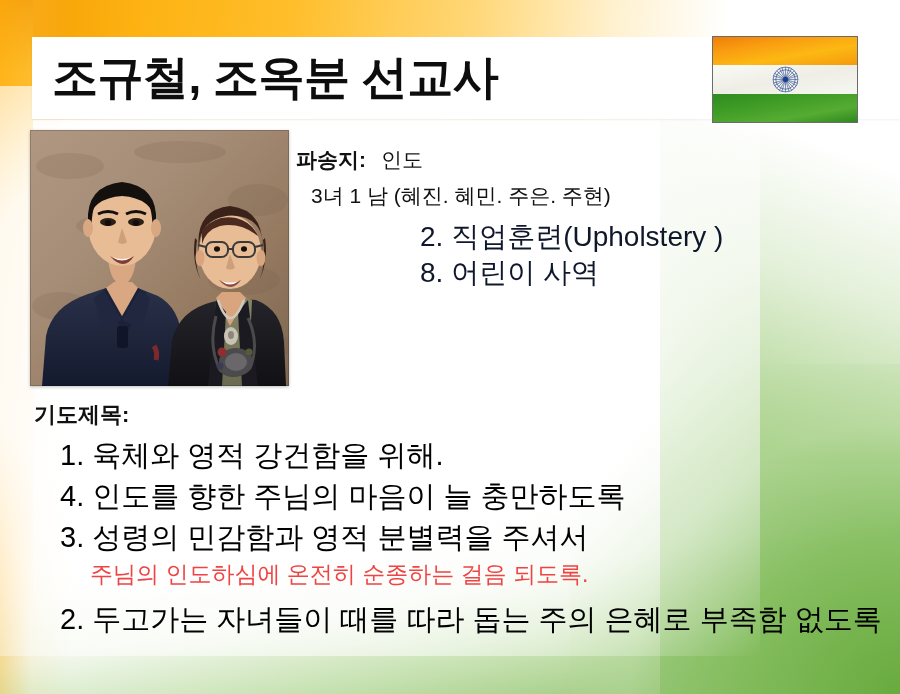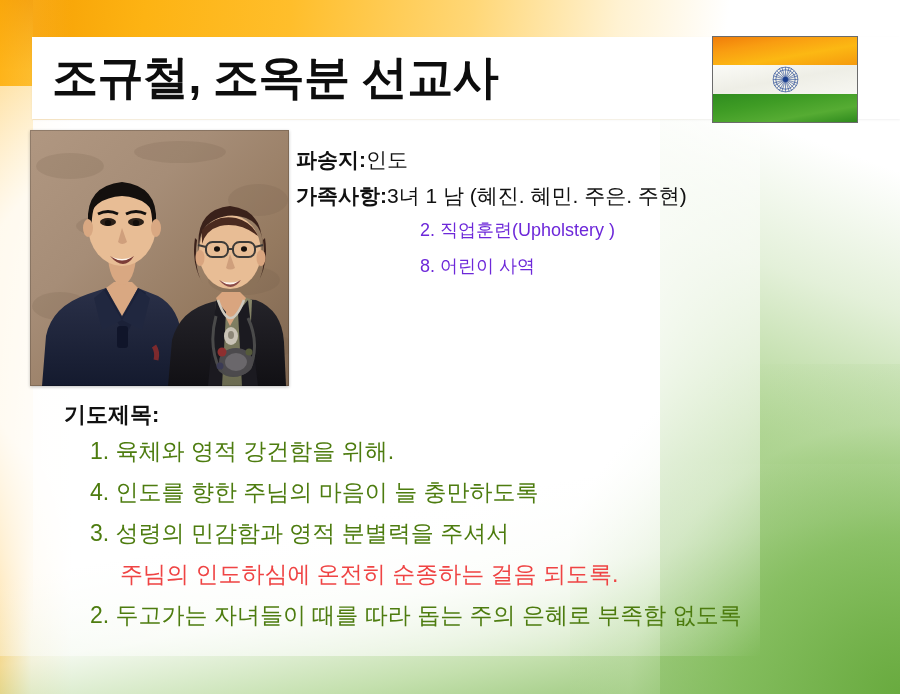--- a/index.html
+++ b/index.html
@@ -194,48 +194,48 @@
   .info-label {
     font-size: 21px;
     font-weight: bold;
     color: #111111;
     flex: 0 0 auto;
   }
   .info-value {
     font-size: 21px;
     font-weight: normal;
     color: #111111;
-    margin-left: 0;
+    margin-left: 15px;
     flex: 0 0 auto;
   }
   .info-sub {
-    font-size: 18px;
-    color: #6d28d9;
+    font-size: 28px;
+    color: #0f172a;
     height: 36px;
     white-space: nowrap;
     padding-left: 124px;
   }
 
   
   #prayer-block {
     position: absolute;
-    left: 64px;
+    left: 34px;
     top: 400px;
     width: 830px;
   }
   #prayer-heading {
     font-size: 22px;
     font-weight: bold;
     color: #111111;
     height: 36px;
     white-space: nowrap;
   }
   .prayer-item {
-    font-size: 23px;
-    color: #4d7c0f;
+    font-size: 29px;
+    color: #000000;
     height: 41px;
     white-space: nowrap;
     padding-left: 26px;
   }
   .prayer-cont {
     font-size: 23px;
     color: #ef4444;
     height: 41px;
     white-space: nowrap;
     padding-left: 56px;
@@ -384,21 +384,20 @@
 
   <div id="info-block">
 
     <div class="info-row">
       <span class="info-label">파송지:</span>
       <span class="info-value">인도</span>
     </div>
 
 
     <div class="info-row">
-      <span class="info-label">가족사항:</span>
       <span class="info-value">3녀 1 남 (혜진. 혜민. 주은. 주현)</span>
     </div>
 
 
     <div class="info-sub">2. 직업훈련(Upholstery )</div>
     <div class="info-sub">8. 어린이 사역</div>
   </div>
 
   <div id="prayer-block">
     <div id="prayer-heading">기도제목:</div>

